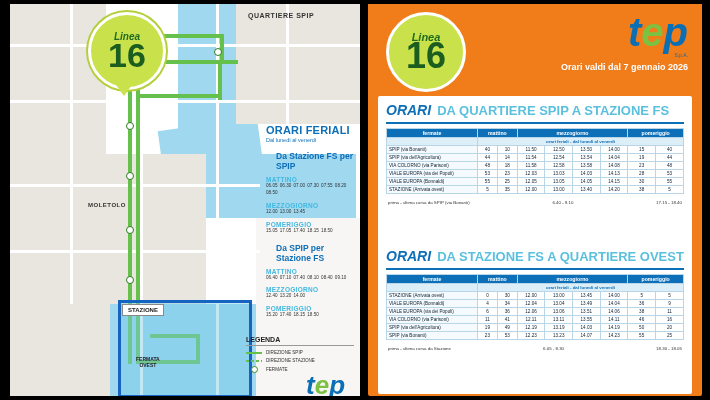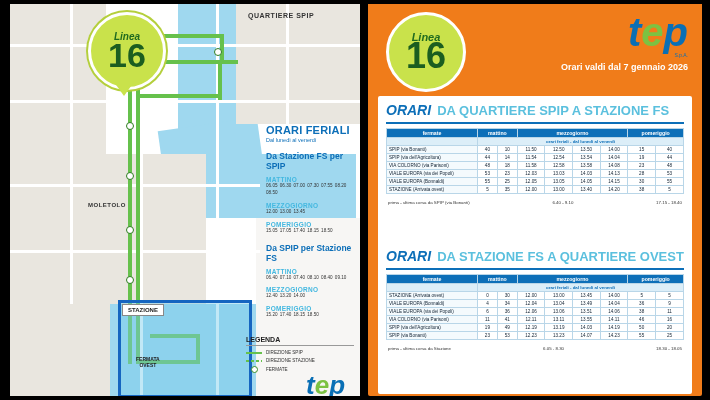--- a/index.html
+++ b/index.html
@@ -23,21 +23,21 @@
 
   .map-title{position:absolute;font-size:7px;font-weight:bold;color:#333;letter-spacing:.5px;}
 
   .stazione-box{position:absolute;left:108px;top:296px;width:128px;height:92px;border:3px solid #1565c0;background:rgba(120,205,235,.45);}
   .stazione-tag{position:absolute;left:112px;top:300px;background:#ffffff;border:1px solid #888;font-size:6px;font-weight:bold;padding:2px 5px;color:#222;}
   .fermata-tag{position:absolute;left:126px;top:352px;font-size:5px;font-weight:bold;color:#222;text-align:center;line-height:1.2;}
 
   .orari-feriali{position:absolute;left:256px;top:120px;width:92px;color:#0d6fb8;}
   .of-title{font-size:11px;font-weight:bold;letter-spacing:.2px;}
   .of-sub{font-size:5.5px;color:#0d6fb8;margin-top:1px;}
-  .of-head{font-size:8.5px;font-weight:bold;color:#0d6fb8;margin-top:8px;}
+  .of-head{font-size:8.5px;font-weight:bold;color:#0d6fb8;margin-top:8px;margin-left:10px;}
   .of-seg{font-size:6.5px;font-weight:bold;color:#44b8e0;margin-top:5px;letter-spacing:.3px;}
   .of-times{font-size:4.6px;color:#333;line-height:1.5;word-spacing:1px;}
 
   .legenda{position:absolute;left:236px;top:332px;width:108px;}
   .legenda .lg-t{font-size:7px;font-weight:bold;color:#222;border-bottom:1px solid #999;padding-bottom:2px;margin-bottom:4px;}
   .lg-row{display:flex;align-items:center;gap:4px;font-size:4.6px;color:#333;margin-bottom:3px;}
   .lg-swatch-line{width:16px;height:2px;background:#66c14c;}
   .lg-swatch-dash{width:16px;height:2px;background:repeating-linear-gradient(90deg,#66c14c 0 3px,transparent 3px 5px);}
   .lg-swatch-dot{width:16px;display:flex;justify-content:center;}
   .lg-dot{width:5px;height:5px;border-radius:50%;border:1px solid #3a8f28;background:#fff;}

